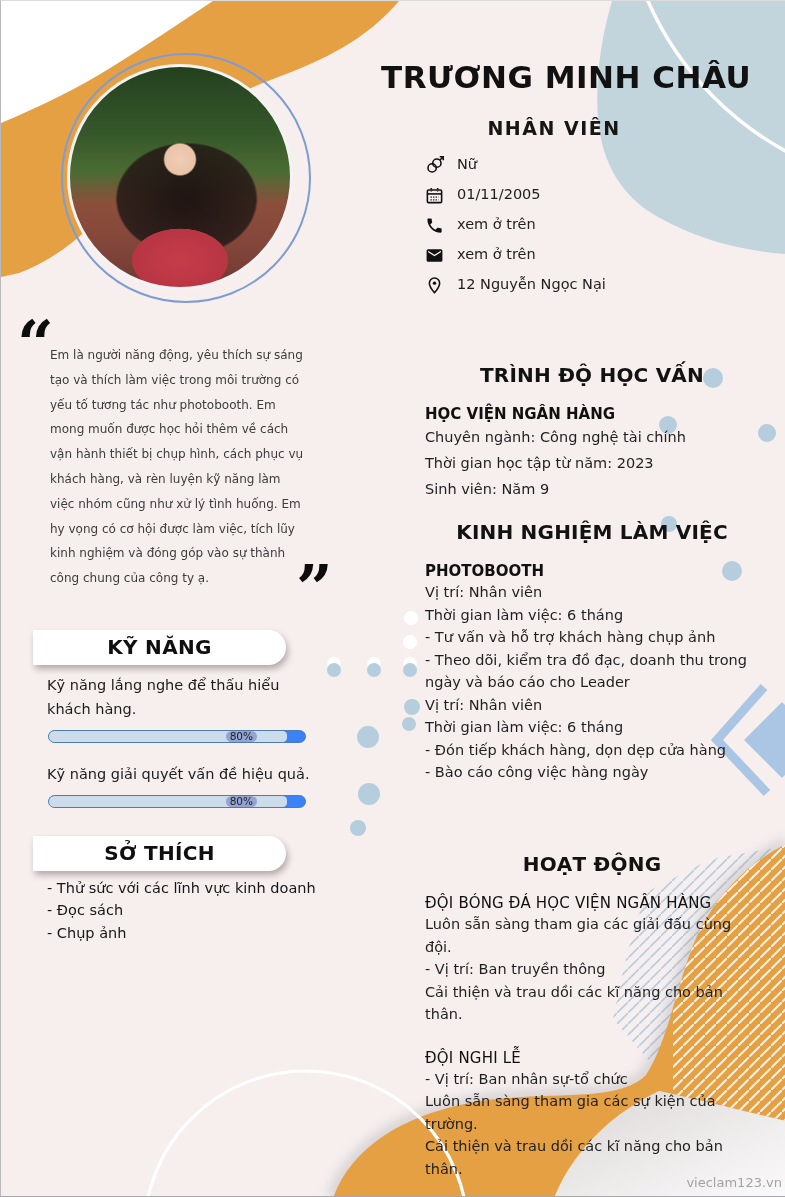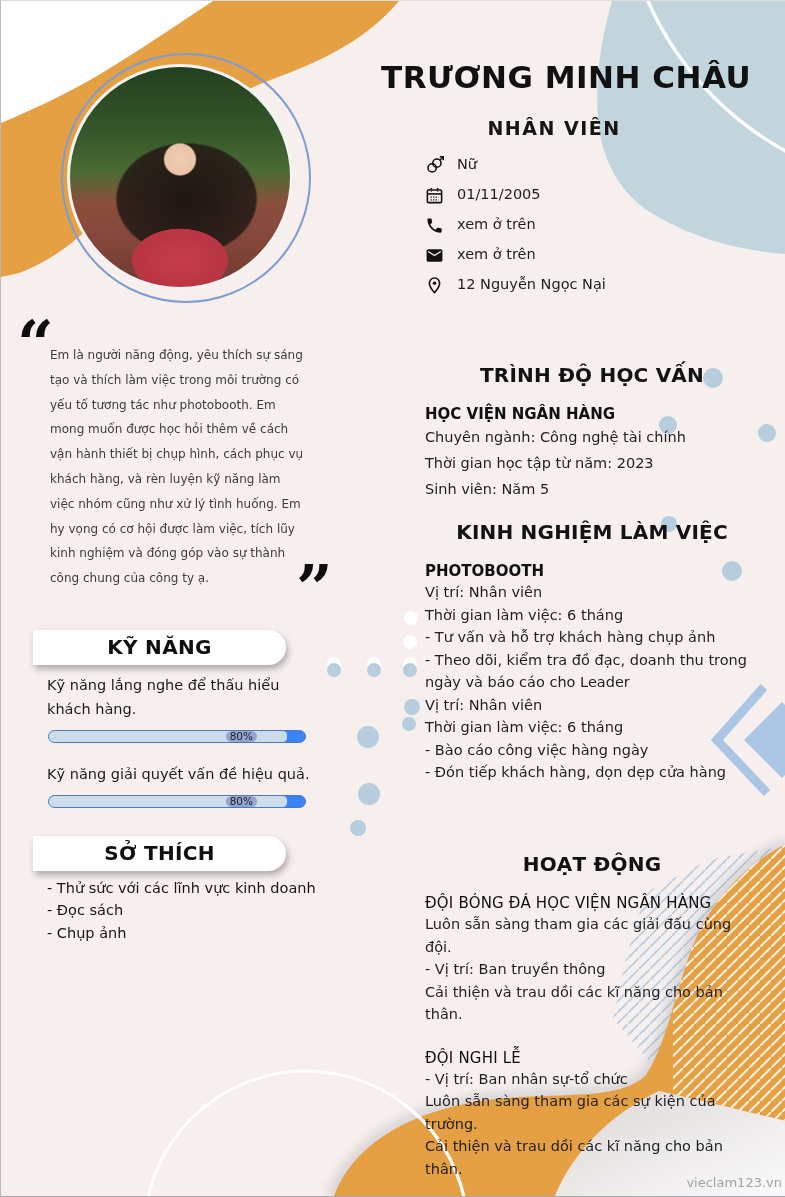--- a/index.html
+++ b/index.html
@@ -208,34 +208,34 @@
     <div>- Thử sức với các lĩnh vực kinh doanh</div>
     <div>- Đọc sách</div>
     <div>- Chụp ảnh</div>
   </div>
 
   <div class="rsec sec-edu">
     <div class="rhead">TRÌNH ĐỘ HỌC VẤN</div>
     <div class="entry-title">HỌC VIỆN NGÂN HÀNG</div>
     <div class="eline">Chuyên ngành: Công nghệ tài chính</div>
     <div class="eline">Thời gian học tập từ năm: 2023</div>
-    <div class="eline">Sinh viên: Năm 5</div>
+    <div class="eline">Sinh viên: Năm 9</div>
   </div>
 
   <div class="rsec sec-exp">
     <div class="rhead">KINH NGHIỆM LÀM VIỆC</div>
     <div class="entry-title">PHOTOBOOTH</div>
     <div class="xline">Vị trí: Nhân viên</div>
     <div class="xline">Thời gian làm việc: 6 tháng</div>
     <div class="xline">- Tư vấn và hỗ trợ khách hàng chụp ảnh</div>
     <div class="xline">- Theo dõi, kiểm tra đồ đạc, doanh thu trong ngày và báo cáo cho Leader</div>
     <div class="xline">Vị trí: Nhân viên</div>
     <div class="xline">Thời gian làm việc: 6 tháng</div>
+    <div class="xline">- Đón tiếp khách hàng, dọn dẹp cửa hàng</div>
     <div class="xline">- Bào cáo công việc hàng ngày</div>
-    <div class="xline">- Đón tiếp khách hàng, dọn dẹp cửa hàng</div>
   </div>
 
   <div class="rsec sec-act">
     <div class="rhead">HOẠT ĐỘNG</div>
     <div class="entry-title medium">ĐỘI BÓNG ĐÁ HỌC VIỆN NGÂN HÀNG</div>
     <div class="xline">Luôn sẵn sàng tham gia các giải đấu cùng đội.</div>
     <div class="xline">- Vị trí: Ban truyền thông</div>
     <div class="xline">Cải thiện và trau dồi các kĩ năng cho bản thân.</div>
     <div class="gap-sm"></div>
     <div class="entry-title medium">ĐỘI NGHI LỄ</div>

